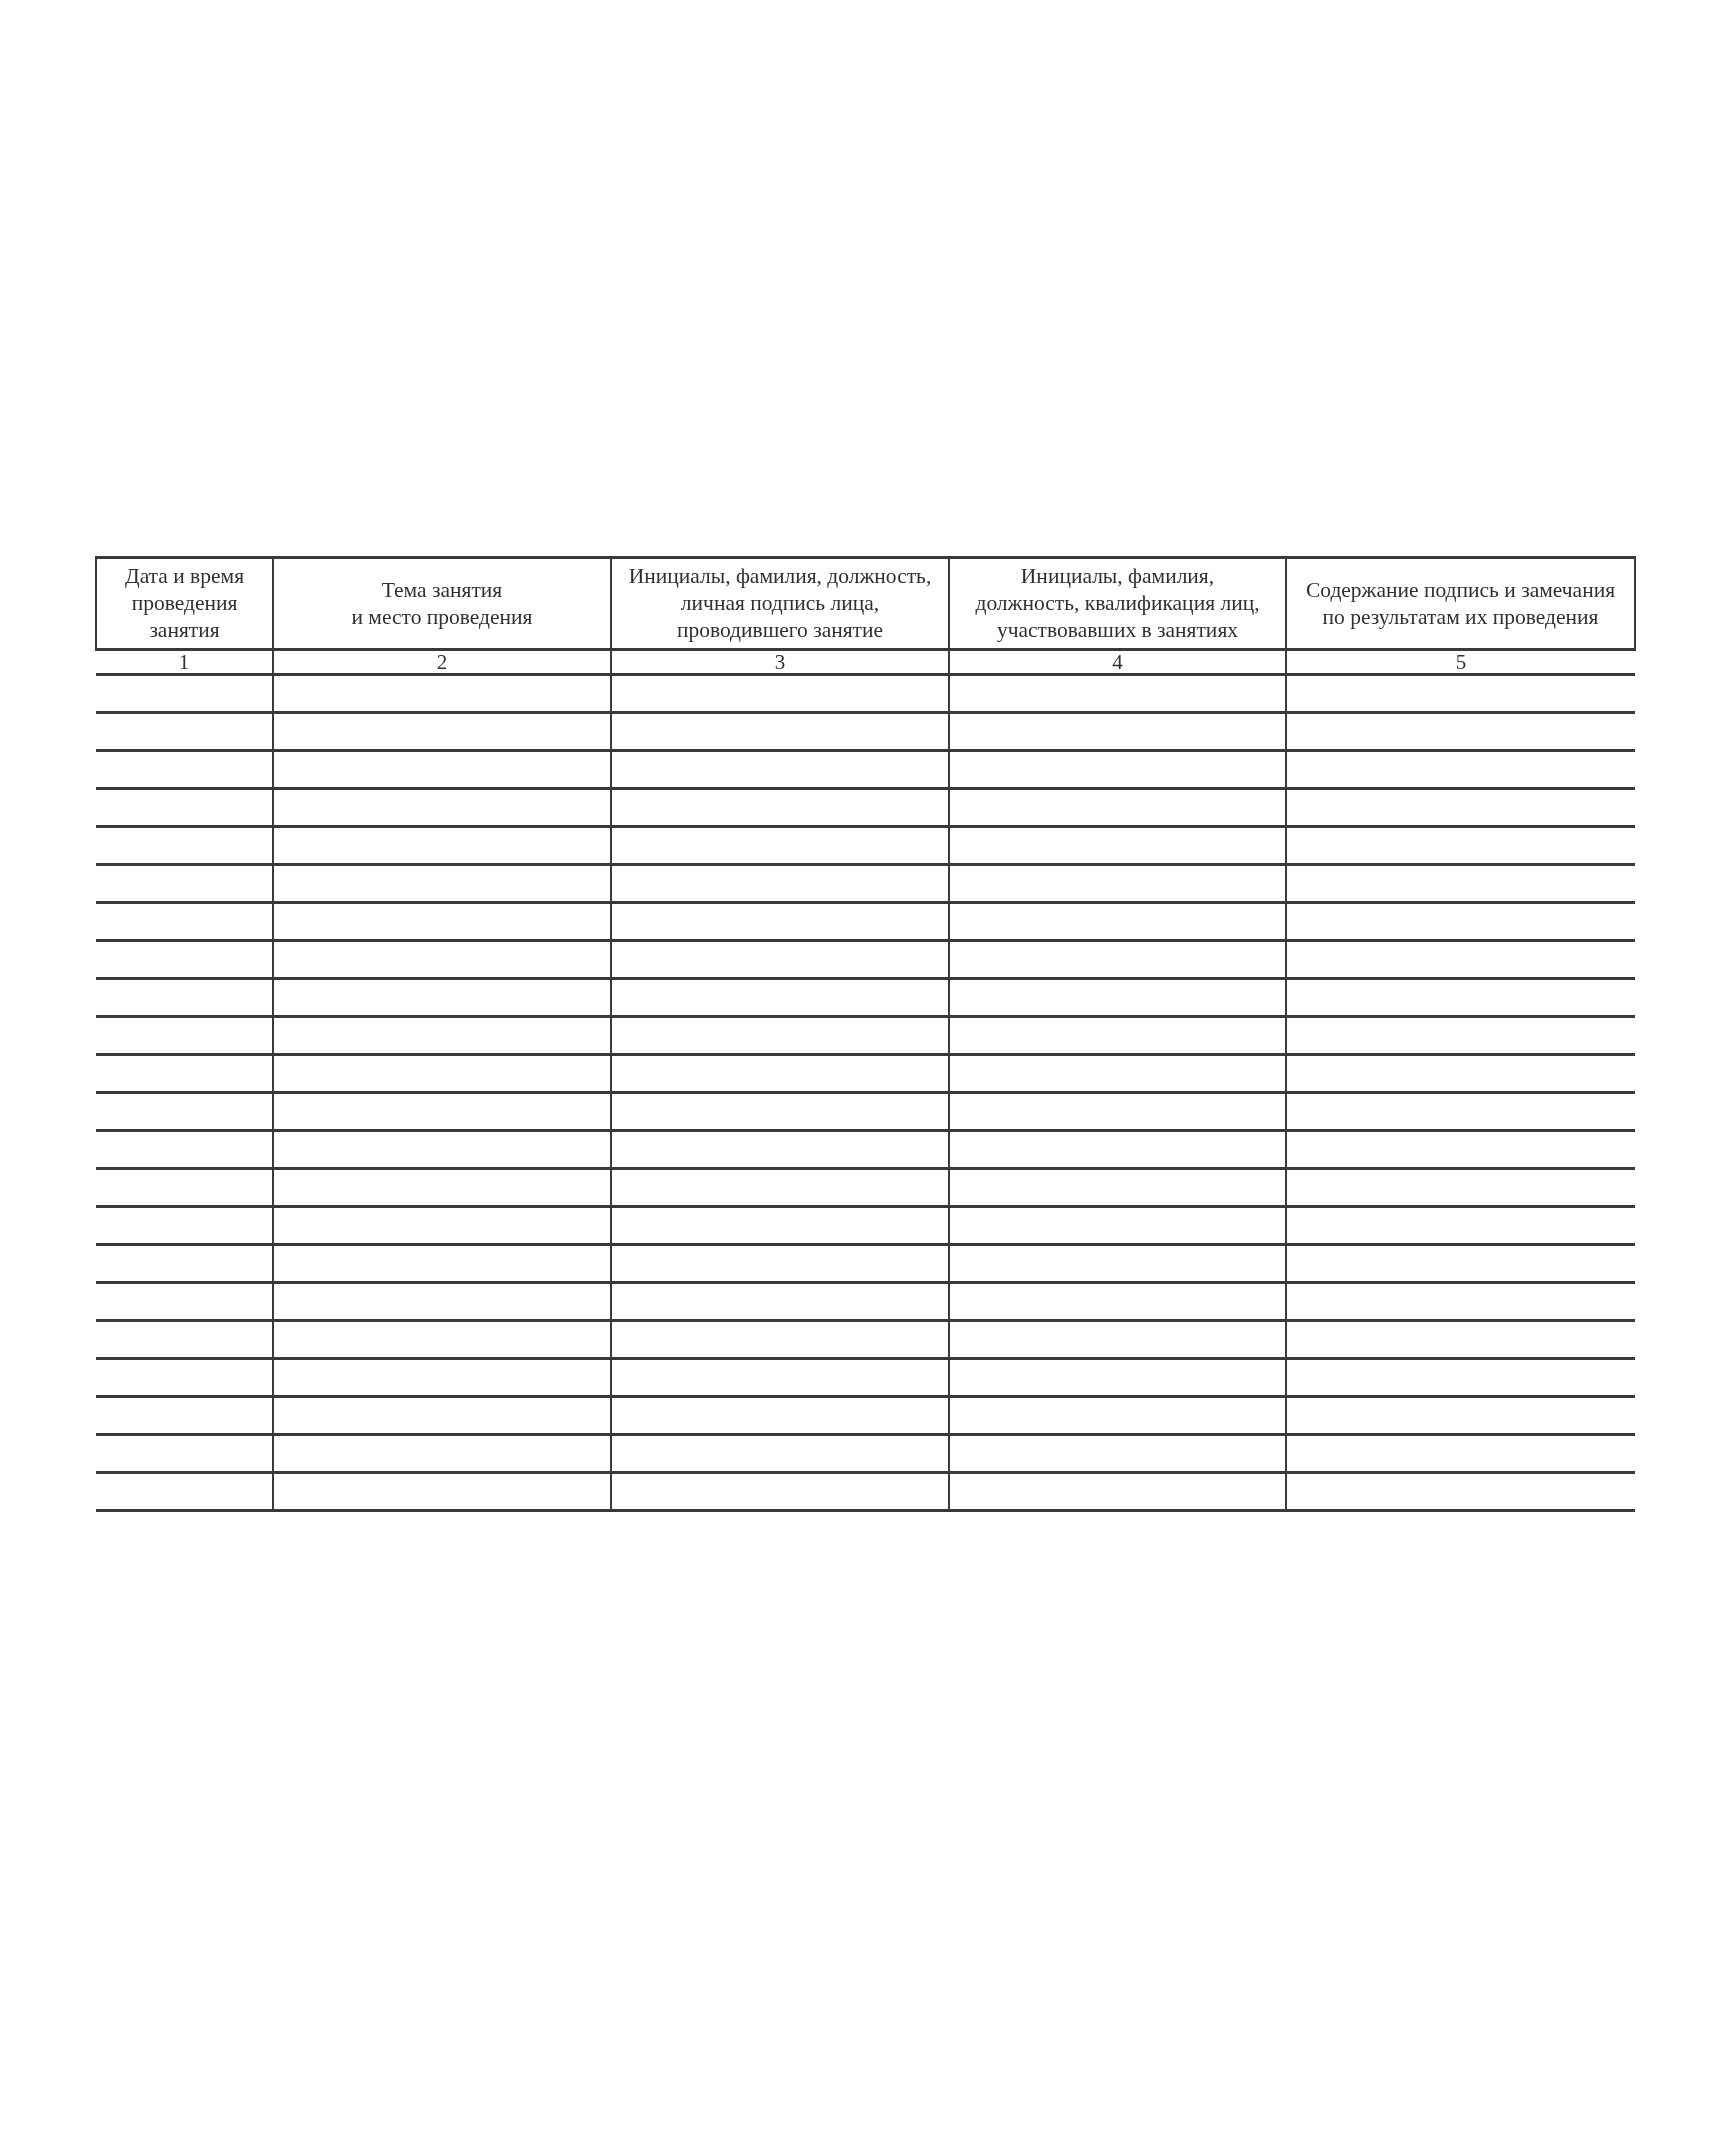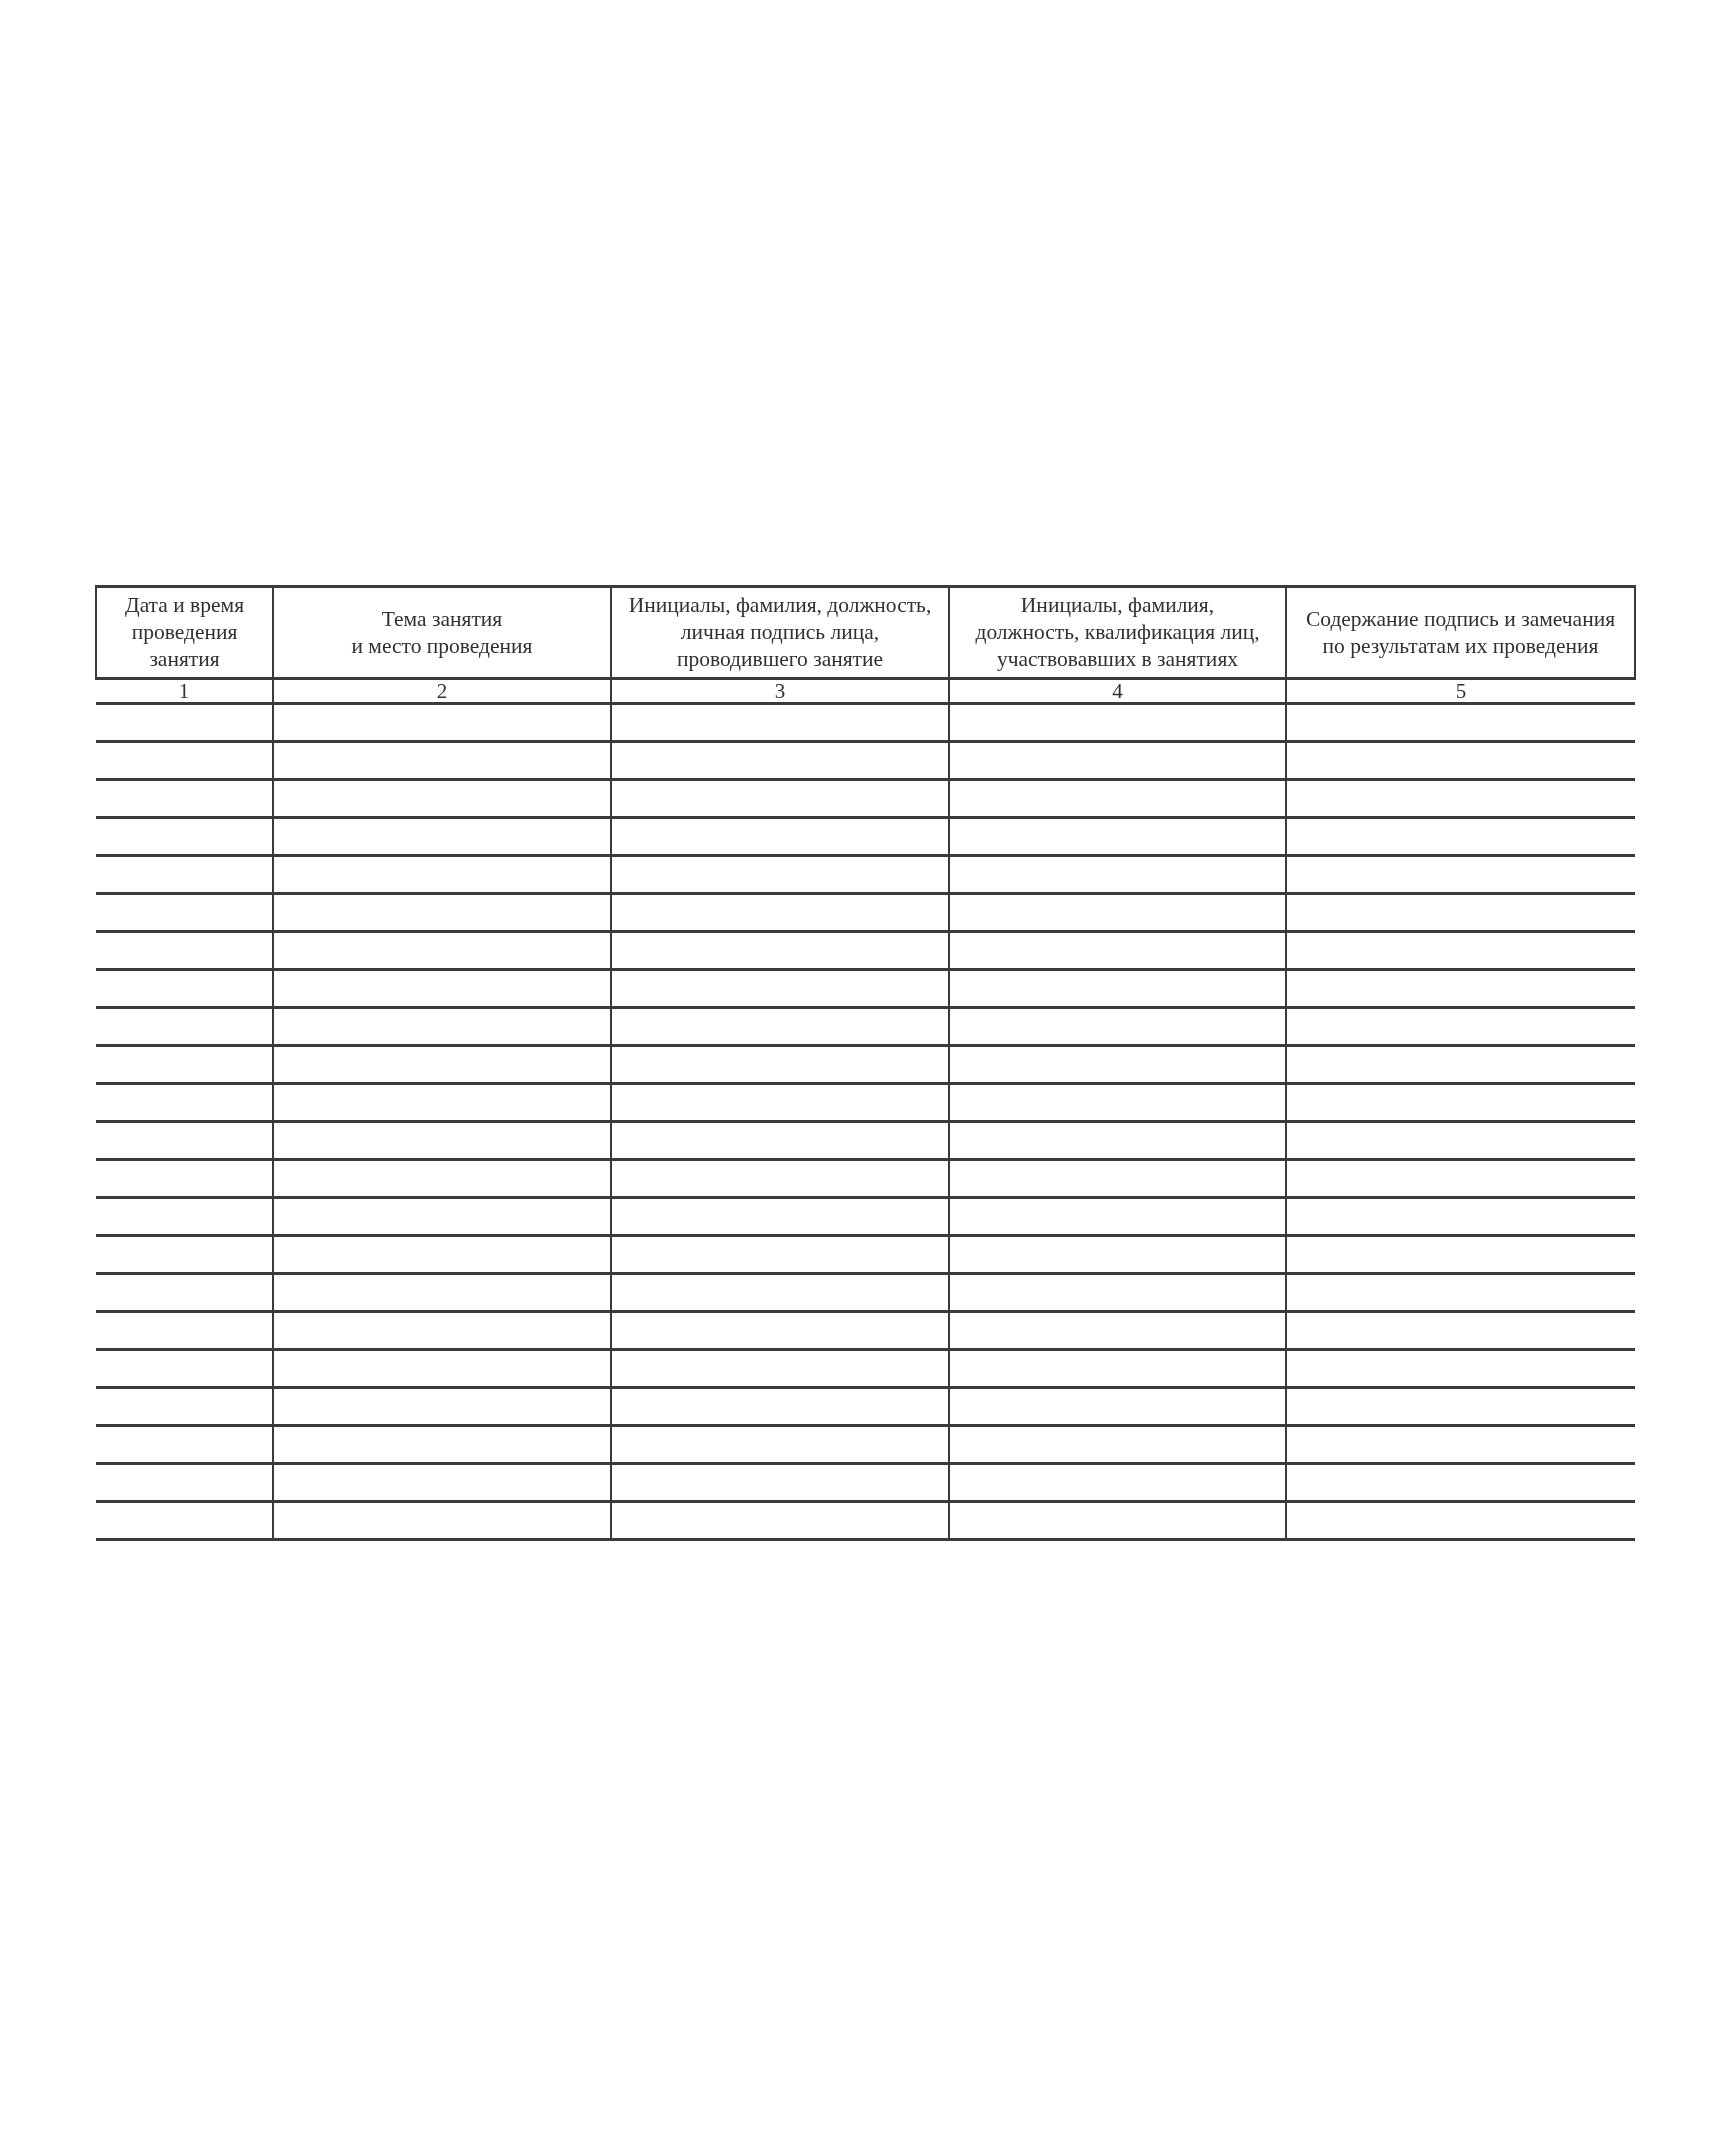--- a/index.html
+++ b/index.html
@@ -11,21 +11,21 @@
     height: 2140px;
     background: #ffffff;
     overflow: hidden;
     font-family: "Liberation Serif", "DejaVu Serif", serif;
     color: #303030;
   }
 
   table.form-table {
     position: absolute;
     left: 95px;
-    top: 585px;
+    top: 556px;
     width: 1539px;
     border-collapse: collapse;
     table-layout: fixed;
   }
 
   
   th.header-cell, td.number-cell, td.empty-cell {
     border-left: 2.2px solid #3a3a3a;
     border-right: 2.2px solid #3a3a3a;
     padding: 0 4.4px;

